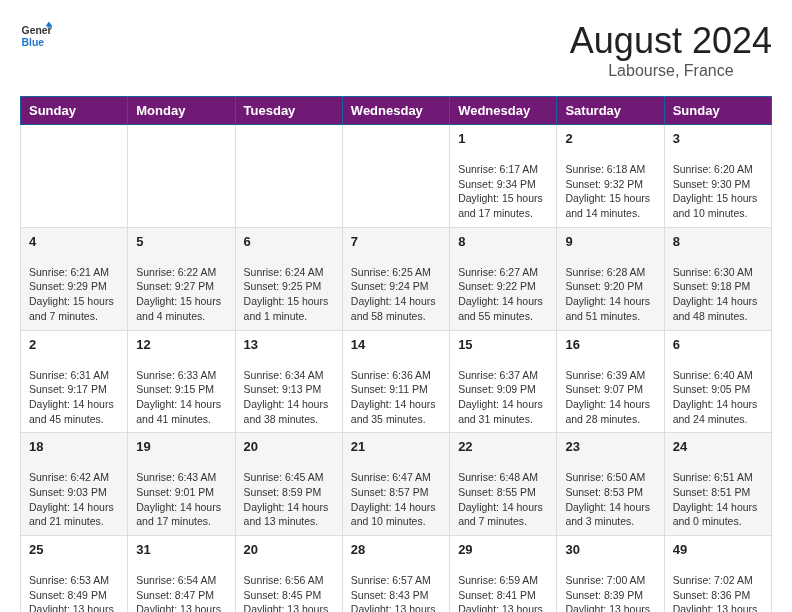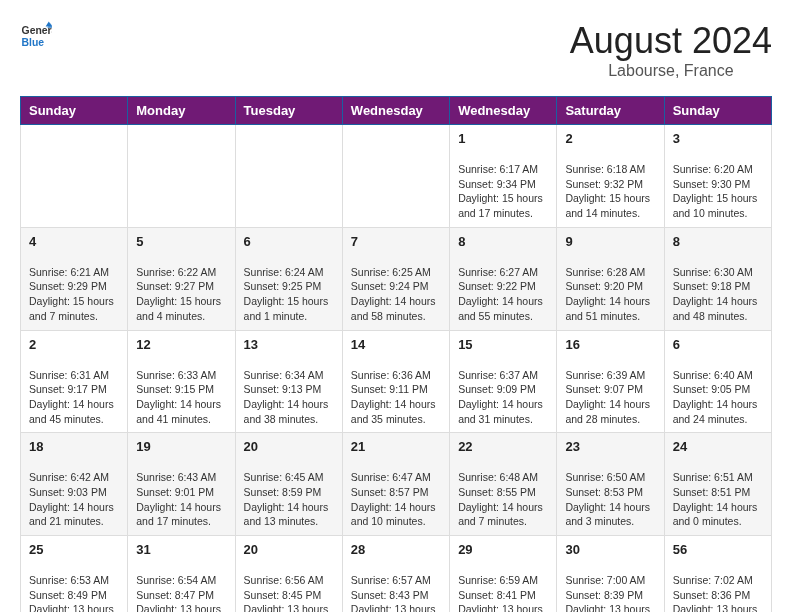--- a/index.html
+++ b/index.html
@@ -235,18 +235,18 @@
         </td>
         <td>
           <span class="day-number">29</span>
           <div class="day-info">Sunrise: 6:59 AM<br>Sunset: 8:41 PM<br>Daylight: 13 hours<br>and 42 minutes.</div>
         </td>
         <td>
           <span class="day-number">30</span>
           <div class="day-info">Sunrise: 7:00 AM<br>Sunset: 8:39 PM<br>Daylight: 13 hours<br>and 38 minutes.</div>
         </td>
         <td>
-          <span class="day-number">56</span>
+          <span class="day-number">49</span>
           <div class="day-info">Sunrise: 7:02 AM<br>Sunset: 8:36 PM<br>Daylight: 13 hours<br>and 34 minutes.</div>
         </td>
       </tr>
     </tbody>
 </table>
 
 </body></html>

